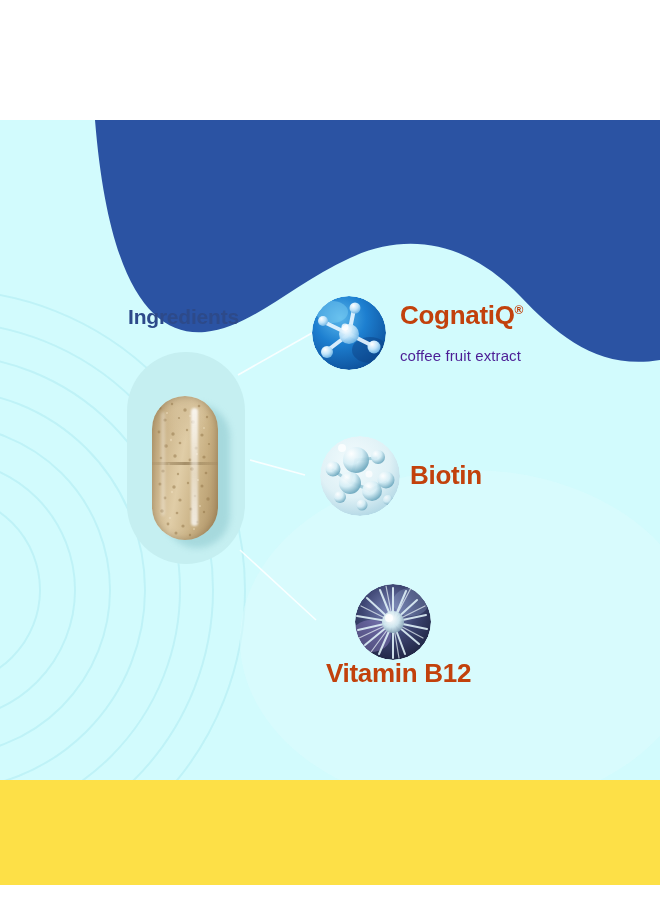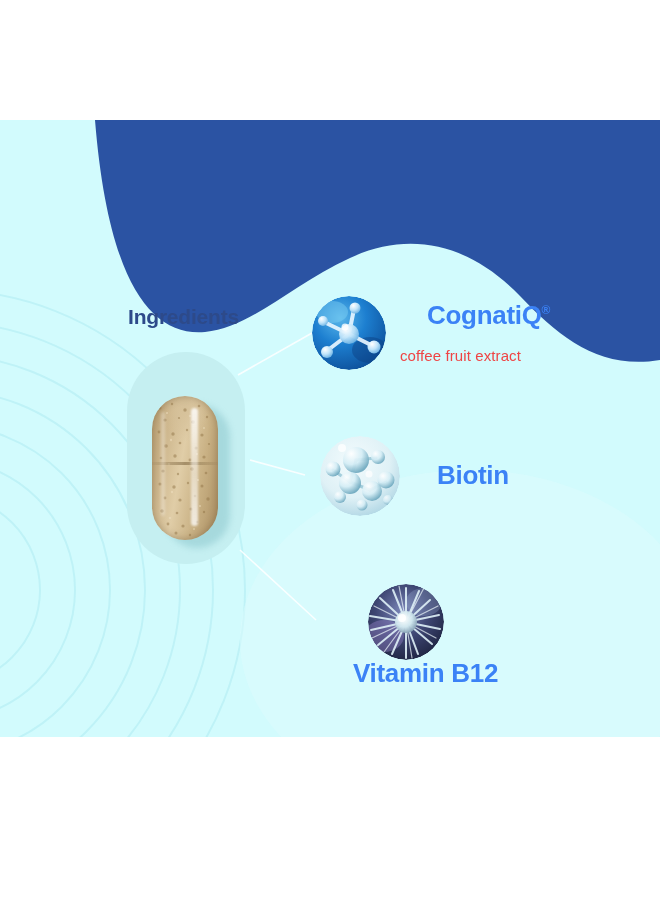--- a/index.html
+++ b/index.html
@@ -21,21 +21,21 @@
     background: #ffffff;
     overflow: hidden;
   }
 
   
   #panel {
     position: absolute;
     left: 0;
     top: 120px;
     width: 660px;
-    height: 617px;
+    height: 765px;
     background: #fde047;
     overflow: hidden;
   }
 
   .bg-svg {
     position: absolute;
     left: 0;
     top: 0;
     width: 660px;
     height: 660px;
@@ -162,37 +162,36 @@
   #row-biotin .ing-icon { width: 80px; height: 80px; }
   #row-b12 .ing-icon { width: 76px; height: 76px; }
 
   .ing-text { margin-left: 14px; }
   #row-biotin .ing-text { margin-left: 10px; }
   #row-b12 .ing-text { margin-left: 12px; }
 
   .ing-name {
     font-size: 26px;
     font-weight: bold;
-    color: #3b82f6;
+    color: #c2410c;
     letter-spacing: -0.3px;
     line-height: 1.05;
     white-space: nowrap;
     position: relative;
-    margin-left: 27px;
   }
   .ing-name .reg {
     font-size: 12px;
     vertical-align: super;
     font-weight: bold;
     letter-spacing: 0;
   }
   .ing-sub {
     margin-top: 18px;
     font-size: 15px;
-    color: #ef4444;
+    color: #4c1d95;
     white-space: nowrap;
     letter-spacing: 0.1px;
   }
 </style>
 </head>
 <body>
 
 <div id="stage">
 
   <div id="panel">

